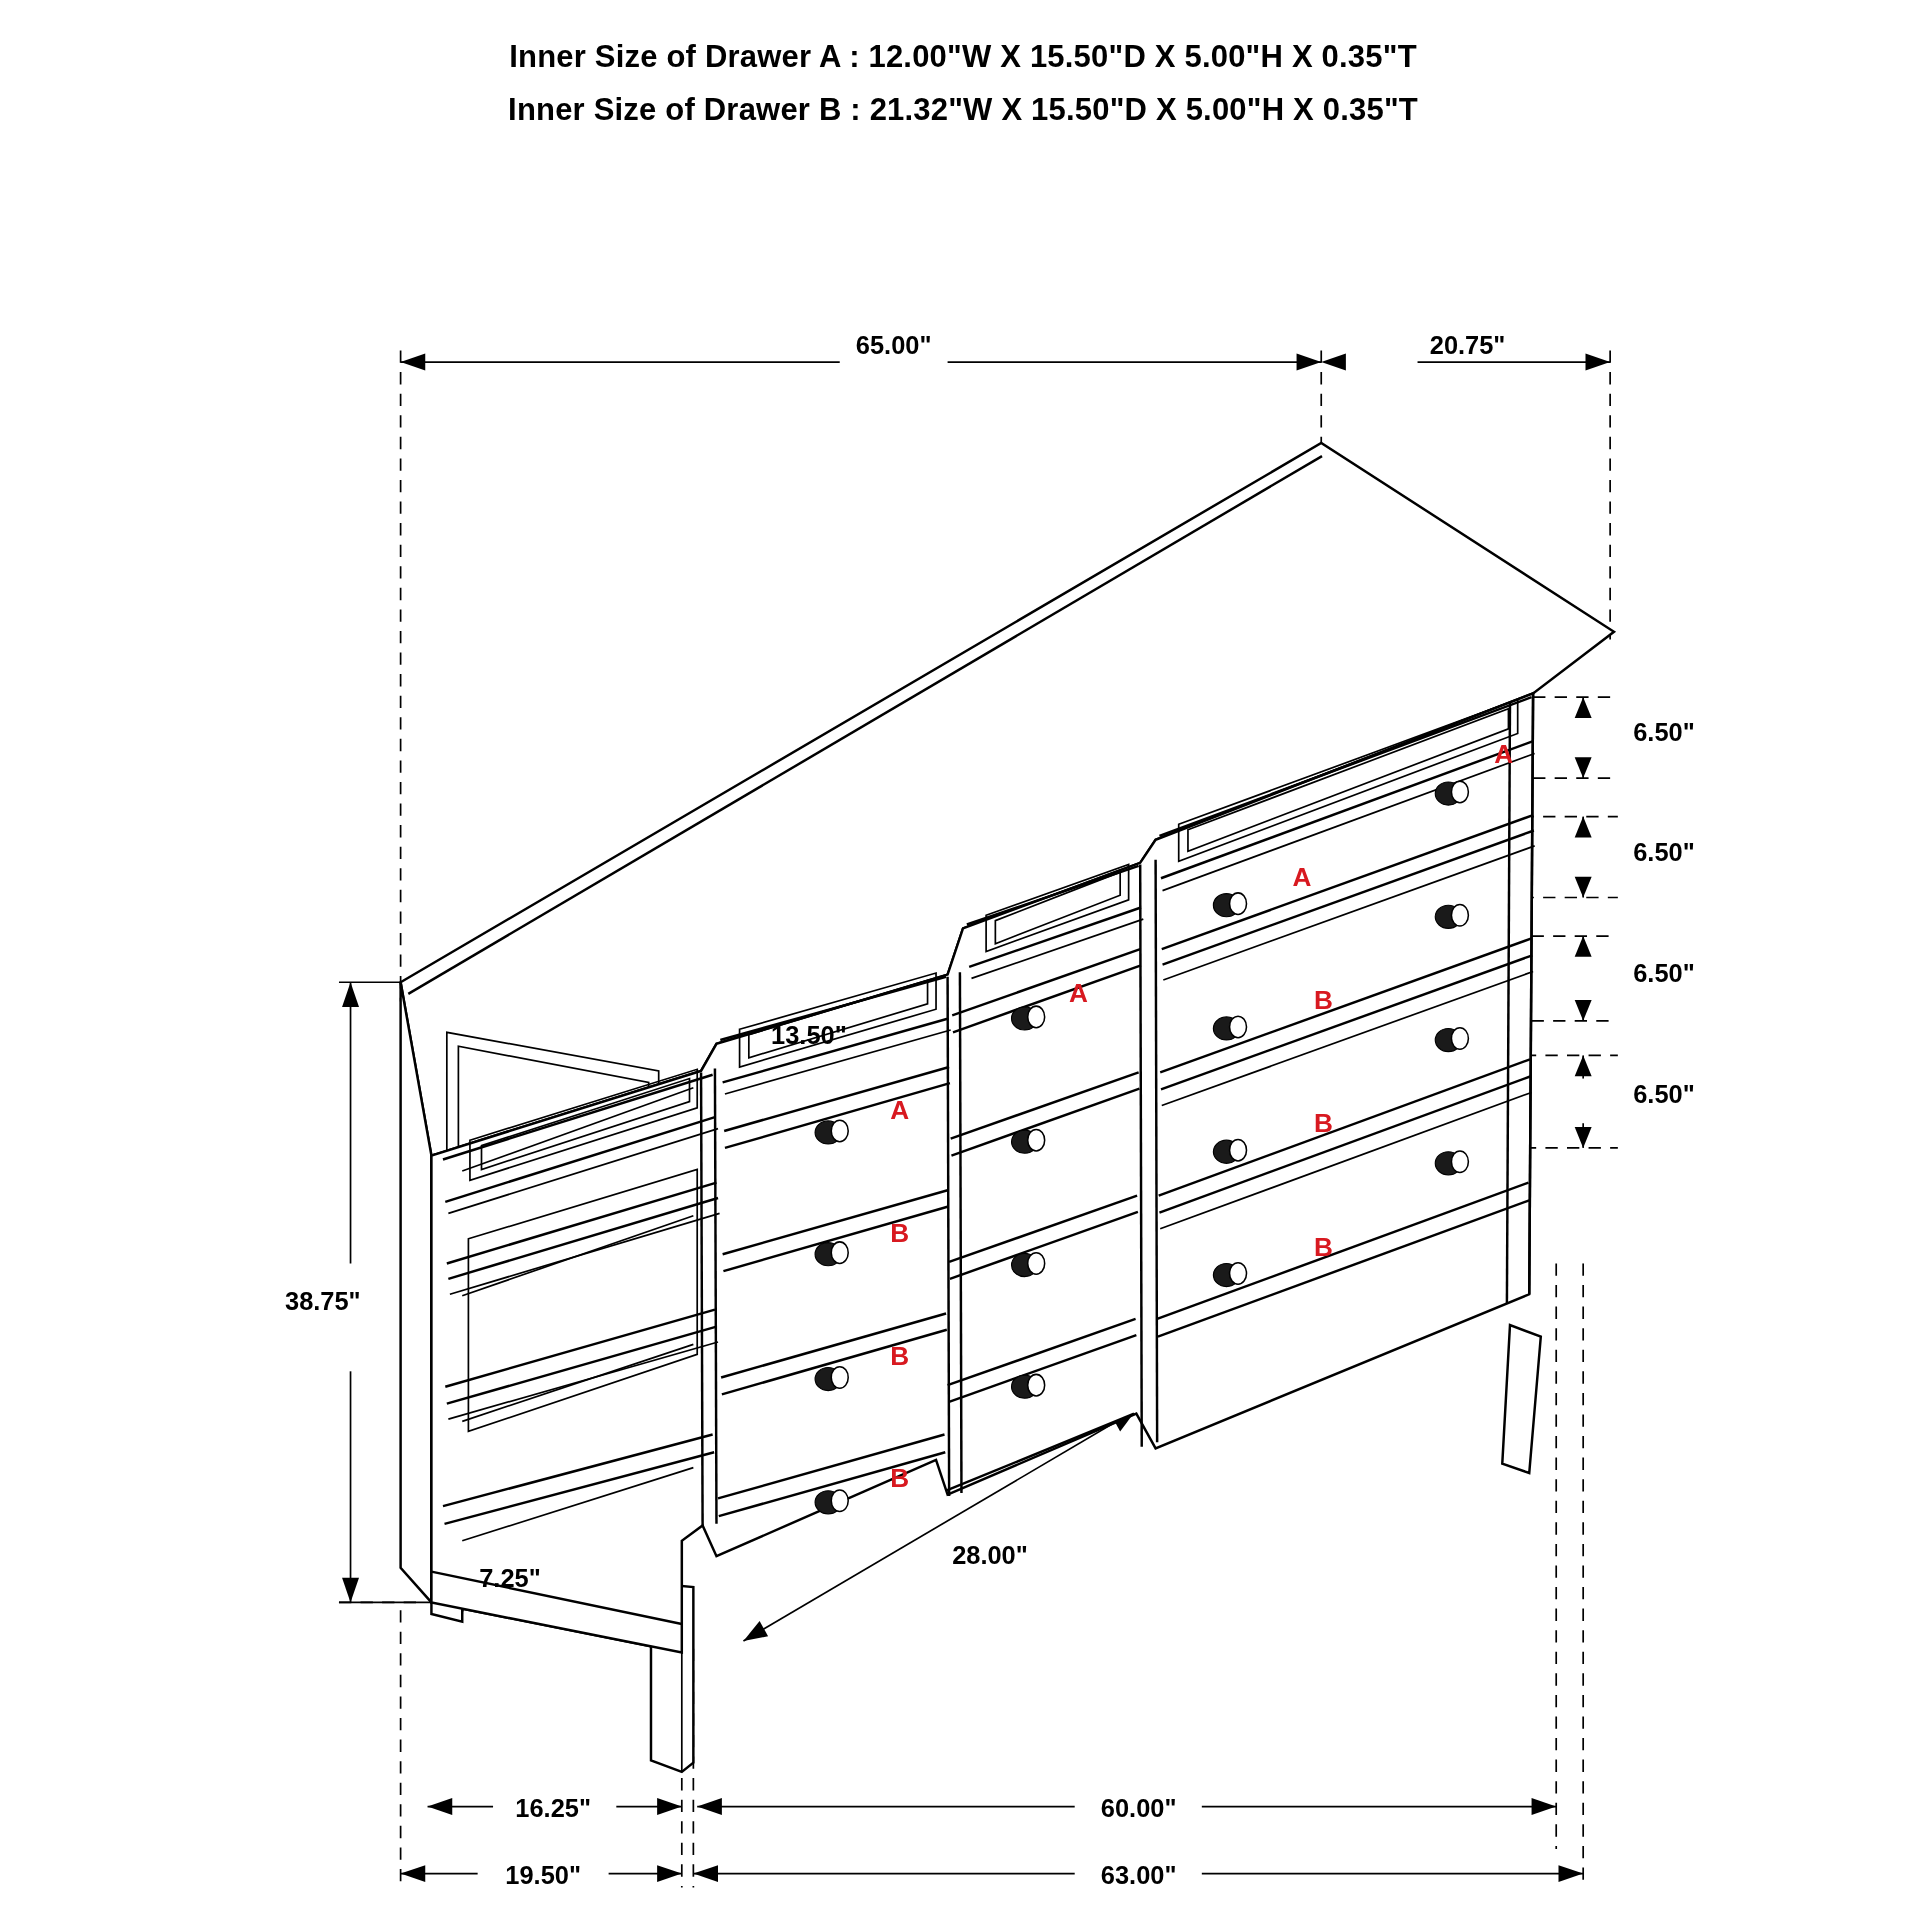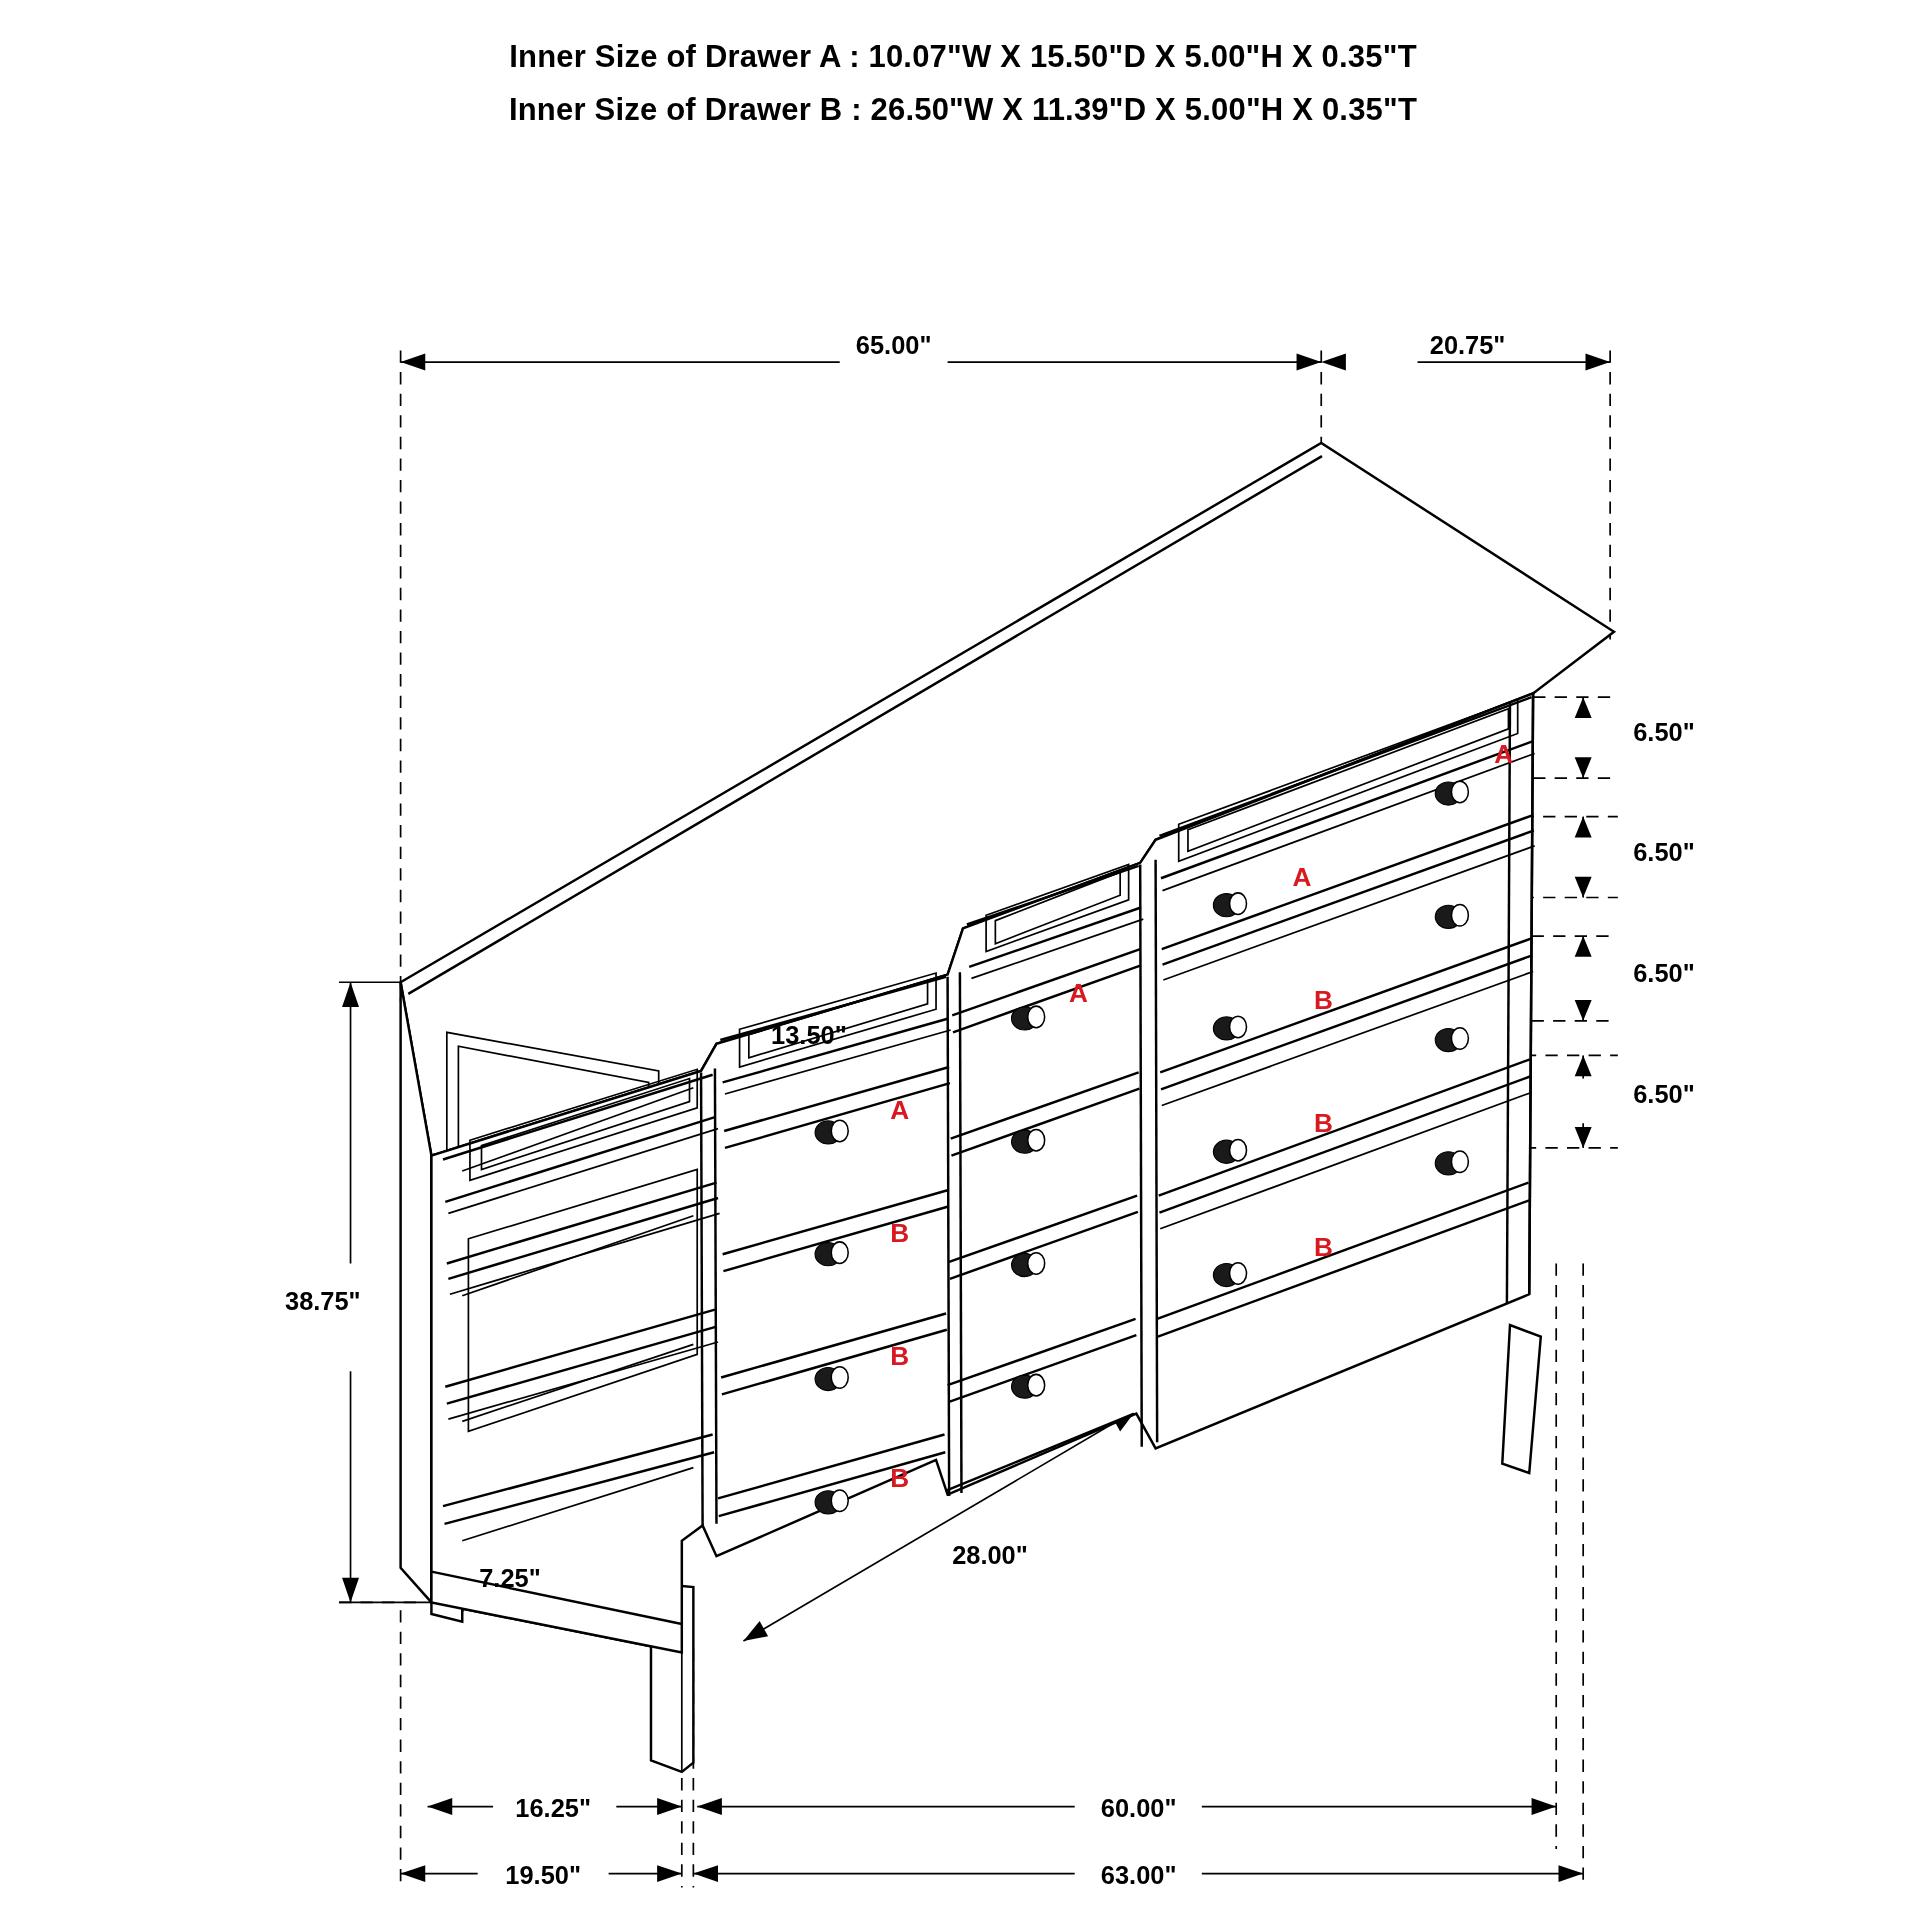--- a/index.html
+++ b/index.html
@@ -17,22 +17,22 @@
   .dash{stroke:#000;stroke-width:2.2;fill:none;stroke-dasharray:16 12;}
   .wood{fill:#ffffff;stroke:#000;stroke-width:3.2;}
   .knobC{fill:#1a1a1a;stroke:#000;stroke-width:1.5;}
   .knobS{fill:#ffffff;stroke:#000;stroke-width:2;}
 </style>
 </head>
 <body>
 
 <div id="stage">
 
-  <div class="hdr" id="hdr1">Inner Size of Drawer A : 10.07"W X 15.50"D X 5.00"H X 0.35"T</div>
-  <div class="hdr" id="hdr2">Inner Size of Drawer B : 26.50"W X 11.39"D X 5.00"H X 0.35"T</div>
+  <div class="hdr" id="hdr1">Inner Size of Drawer A : 12.00"W X 15.50"D X 5.00"H X 0.35"T</div>
+  <div class="hdr" id="hdr2">Inner Size of Drawer B : 21.32"W X 15.50"D X 5.00"H X 0.35"T</div>
 
   <svg width="1926" height="1926" viewBox="0 0 2500 2500">
 
     <g>
 
       <line class="ln thin" x1="520" y1="470" x2="1090" y2="470"></line>
       <line class="ln thin" x1="1230" y1="470" x2="1715" y2="470"></line>
       <line class="ln thin" x1="1840" y1="470" x2="2090" y2="470"></line>
 
       <polygon points="520,470 552,459 552,481" fill="#000"></polygon>

